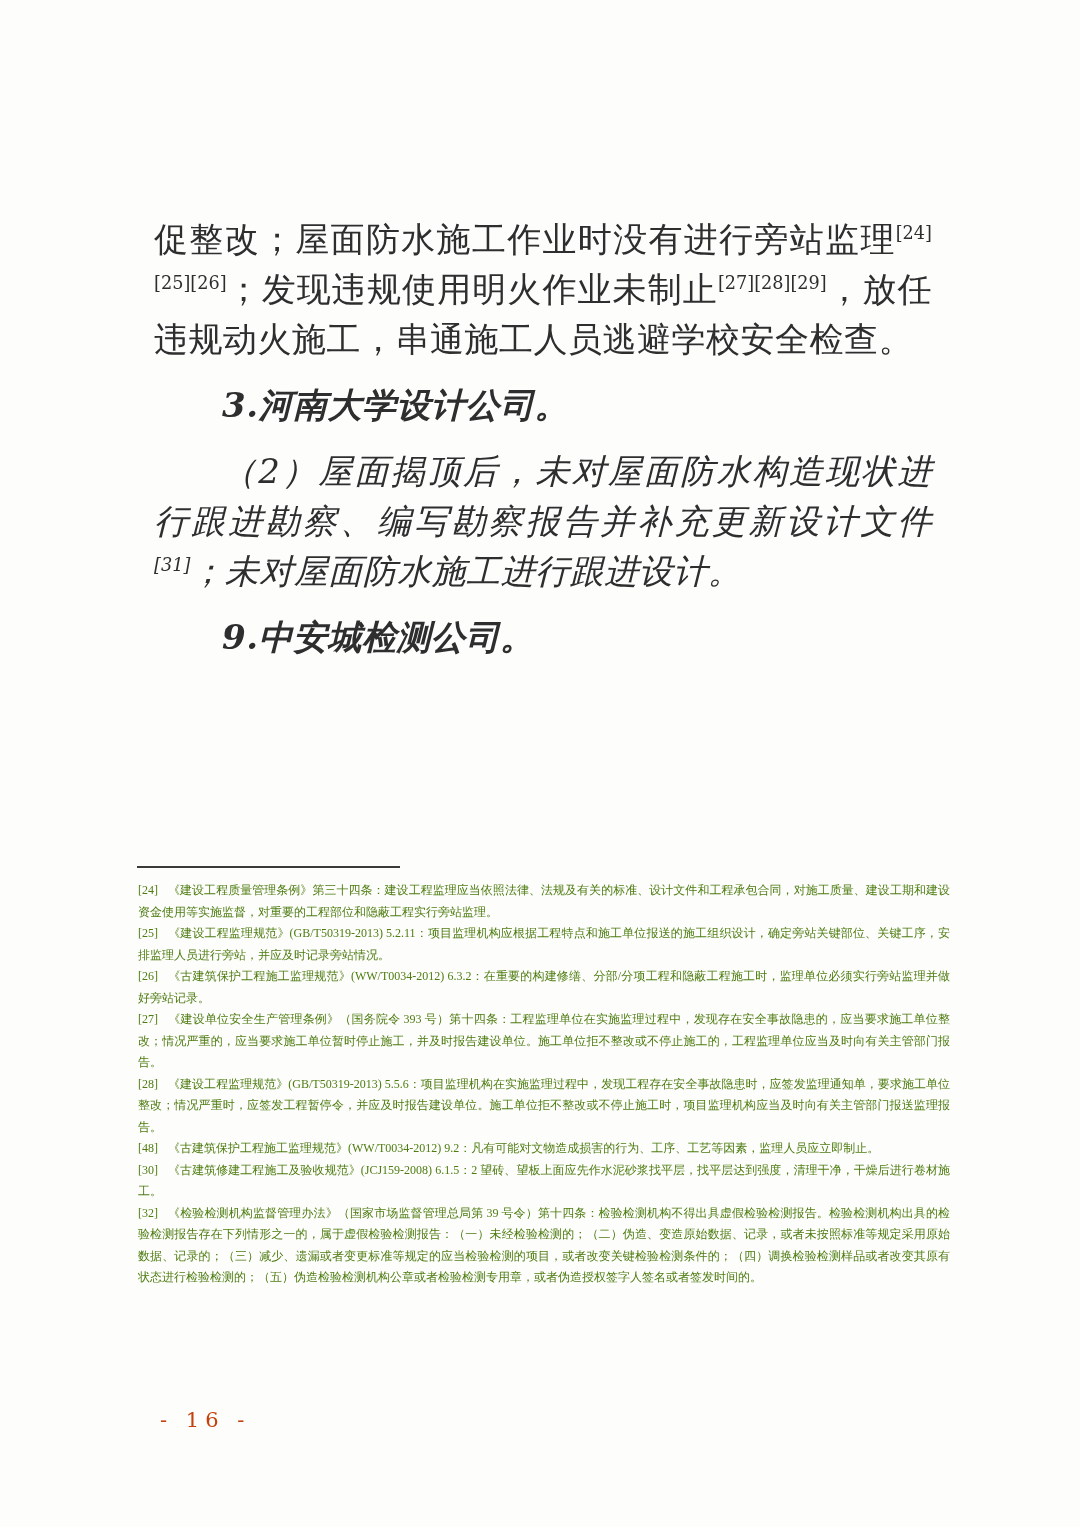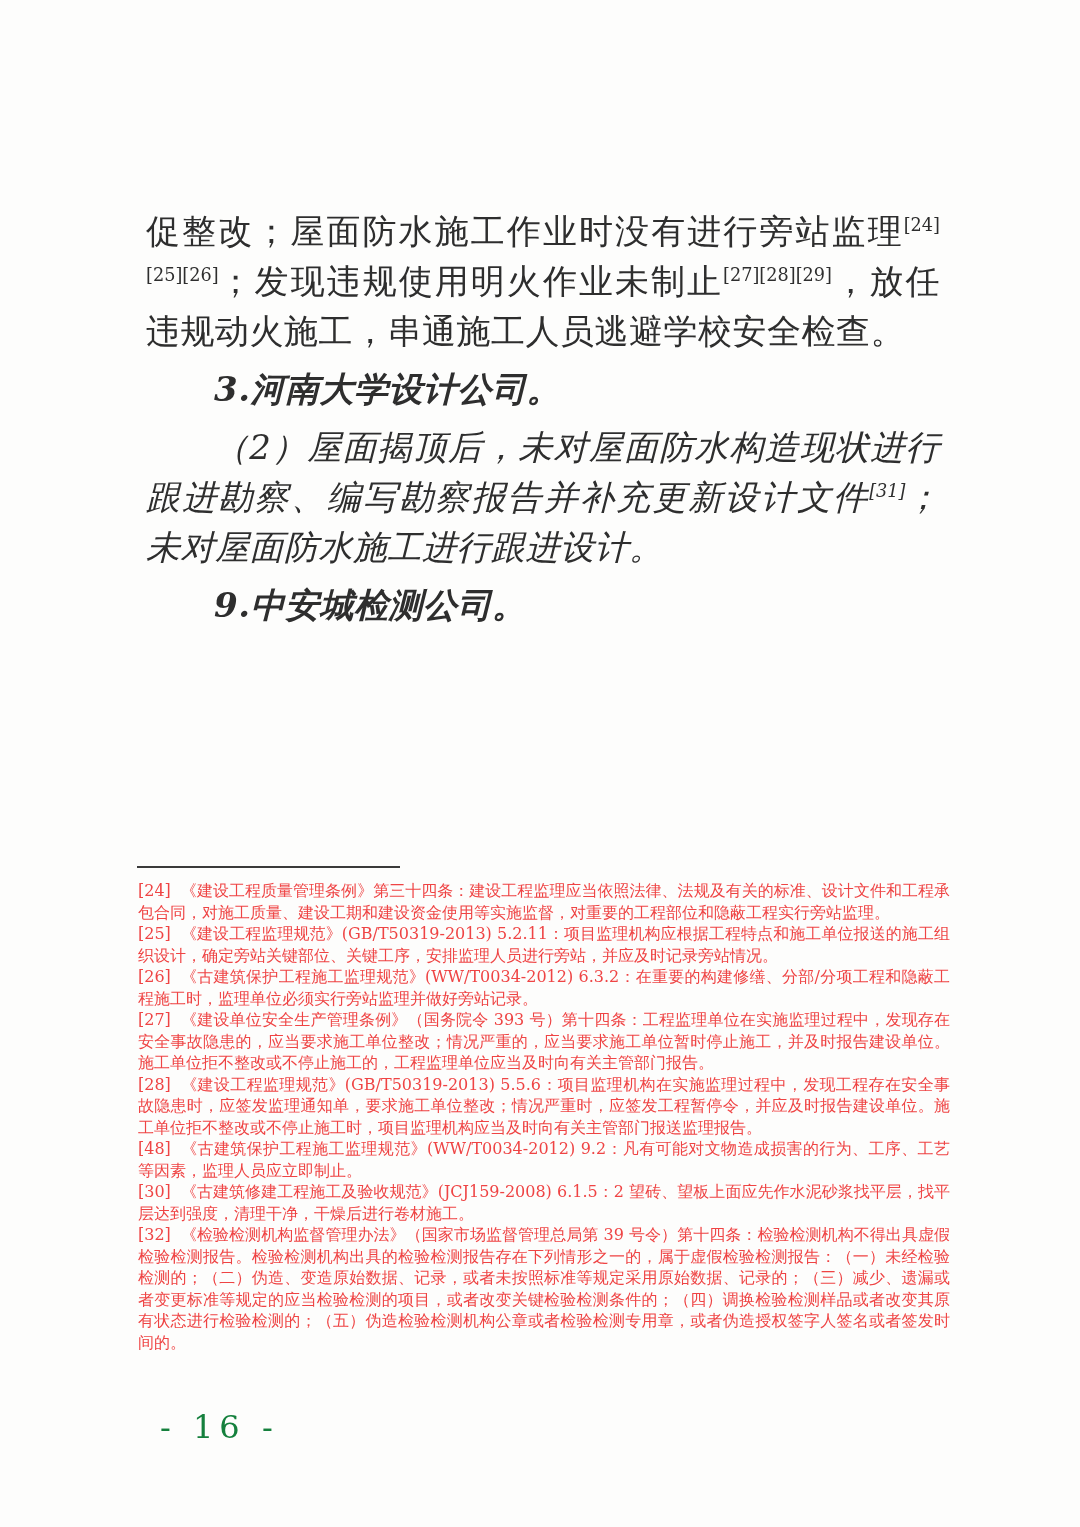--- a/index.html
+++ b/index.html
@@ -20,21 +20,21 @@
     position: absolute;
     left: 138px;
     top: 198px;
     width: 810px;
     font-size: 34px;
     line-height: 50px;
     text-align: justify;
     letter-spacing: 0.5px;
   }
   .body-text p.para {
-    margin: 8px;
+    margin: 16px;
   }
   .body-text p.para.indent {
     text-indent: 2em;
     font-style: italic;
   }
   .body-text p.para.heading {
     font-weight: bold;
   }
   sup.ref {
     font-size: 0.52em;
@@ -48,37 +48,38 @@
     top: 866px;
     width: 263px;
     height: 2px;
     background: #3a3a3a;
   }
   .footnotes {
     position: absolute;
     left: 138px;
     top: 880px;
     width: 812px;
-    font-size: 16px;
+    font-size: 12px;
     line-height: 21.5px;
     text-align: justify;
-    color: #ef4444;
+    color: #4d7c0f;
+    font-family: Liberation Serif, serif;
   }
   .footnotes p.footnote {
     margin: 0;
   }
   .fn-num {
     margin-right: 10px;
   }
   .page-number {
     position: absolute;
     left: 160px;
     top: 1408px;
-    font-size: 32px;
-    color: #15803d;
+    font-size: 21px;
+    color: #c2410c;
     letter-spacing: 6px;
     text-align: center;
   }
 </style>
 </head>
 <body>
 
 <div class="page">
   <main class="body-text">
       <p class="para"><span>促整改；屋面防水施工作业时没有进行旁站监理</span><sup class="ref">[24][25][26]</sup><span>；发现违规使用明火作业未制止</span><sup class="ref">[27][28][29]</sup><span>，放任违规动火施工，串通施工人员逃避学校安全检查。</span></p>

